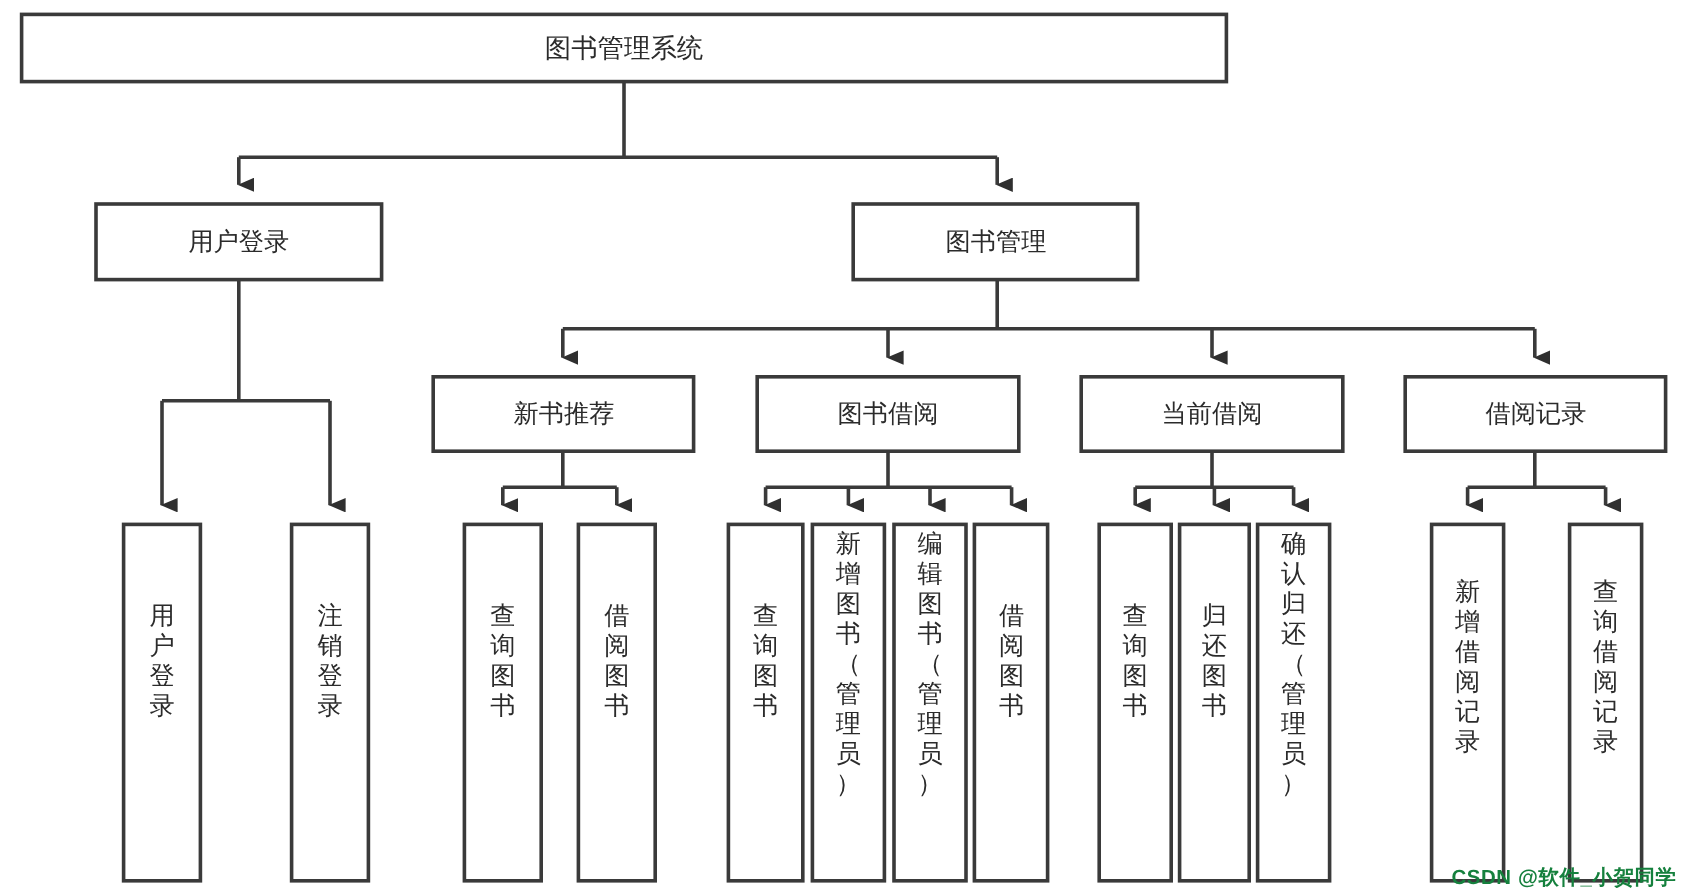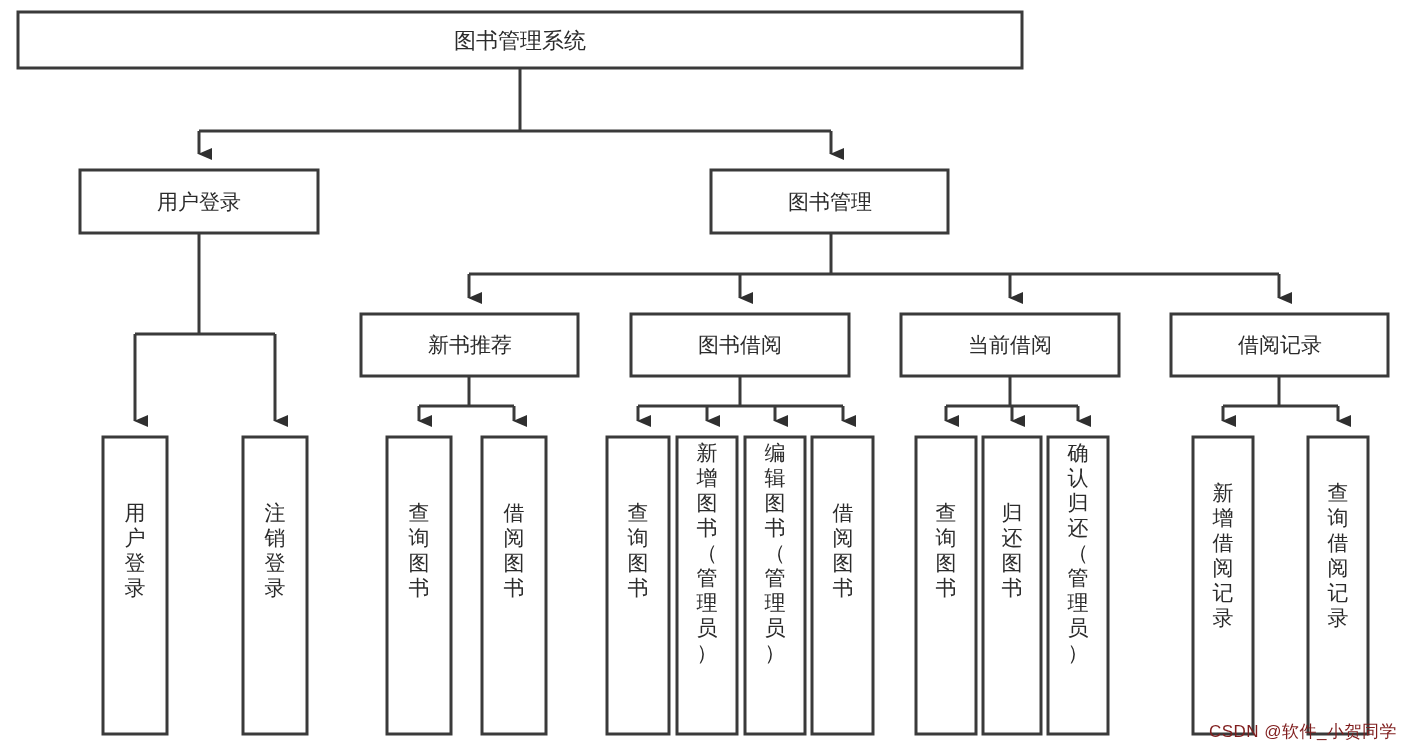--- a/index.html
+++ b/index.html
@@ -49,24 +49,25 @@
   .arrow-head {
     fill: #2f2f2f;
     stroke: none;
   }
   .watermark {
     position: absolute;
     right: 8px;
     bottom: 4px;
     font-family: "Liberation Sans", "DejaVu Sans", sans-serif;
     font-size: 17px;
-    color: #7f1d1d;
+    color: #15803d;
     letter-spacing: 0.5px;
     white-space: nowrap;
     pointer-events: none;
+    font-weight: bold;
   }
 </style>
 </head>
 <body>
 
 <svg id="diagram" viewBox="0 0 1405 747" width="1405" height="747" xmlns="http://www.w3.org/2000/svg">
 
   <defs>
     <marker id="arrow" viewBox="0 0 12 14" refX="6" refY="13" markerWidth="12" markerHeight="14" orient="auto-start-reverse" markerUnits="userSpaceOnUse">
       <path d="M 0 0 L 12 0 L 6 14 Z" class="arrow-head"></path>

